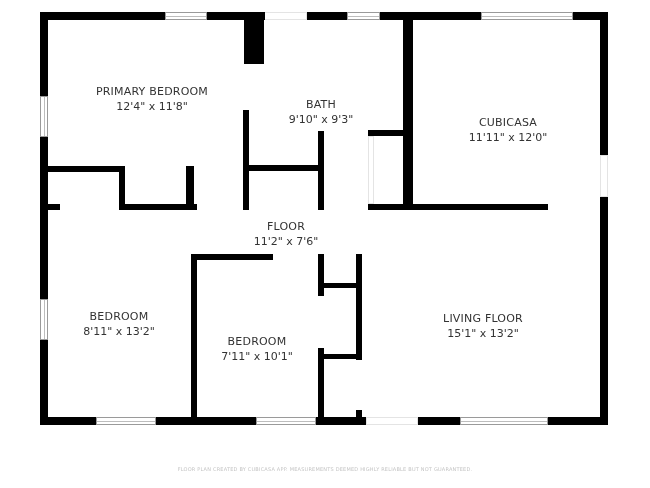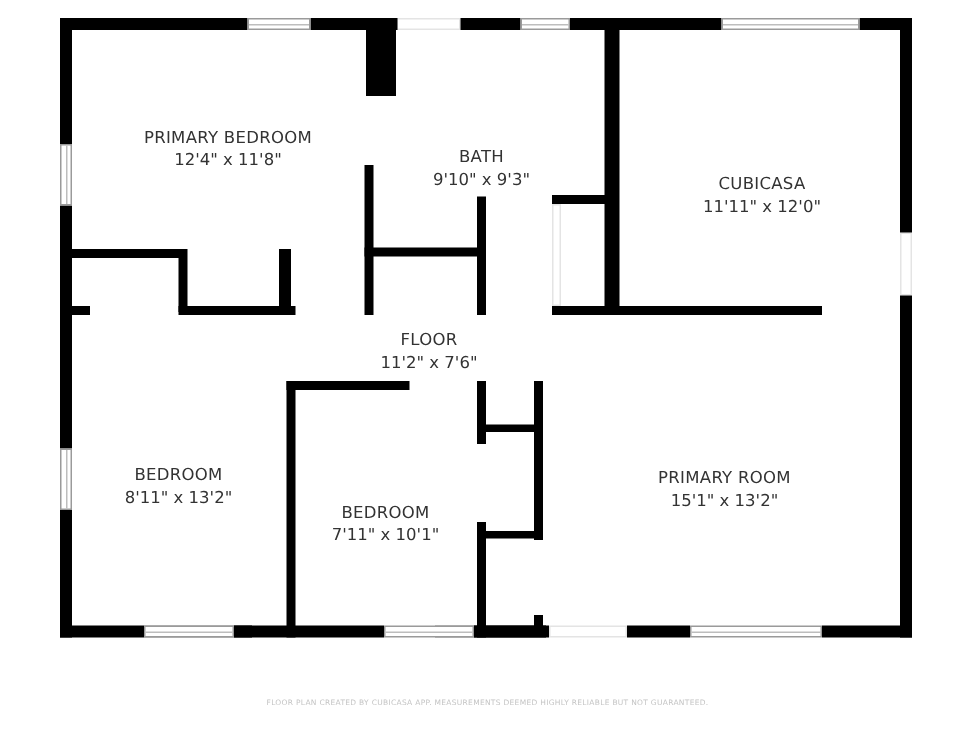--- a/index.html
+++ b/index.html
@@ -80,18 +80,18 @@
     </div>
     <div class="label" style="left: 119px; top: 309px;">
       <span class="name">BEDROOM</span>
       <span class="dim">8'11" x 13'2"</span>
     </div>
     <div class="label" style="left: 257px; top: 334px;">
       <span class="name">BEDROOM</span>
       <span class="dim">7'11" x 10'1"</span>
     </div>
     <div class="label" style="left: 483px; top: 311px;">
-      <span class="name">PRIMARY ROOM</span>
+      <span class="name">LIVING FLOOR</span>
       <span class="dim">15'1" x 13'2"</span>
     </div>
   </div>
 
 <div class="footer">FLOOR PLAN CREATED BY CUBICASA APP. MEASUREMENTS DEEMED HIGHLY RELIABLE BUT NOT GUARANTEED.</div>
 
 </body></html>

